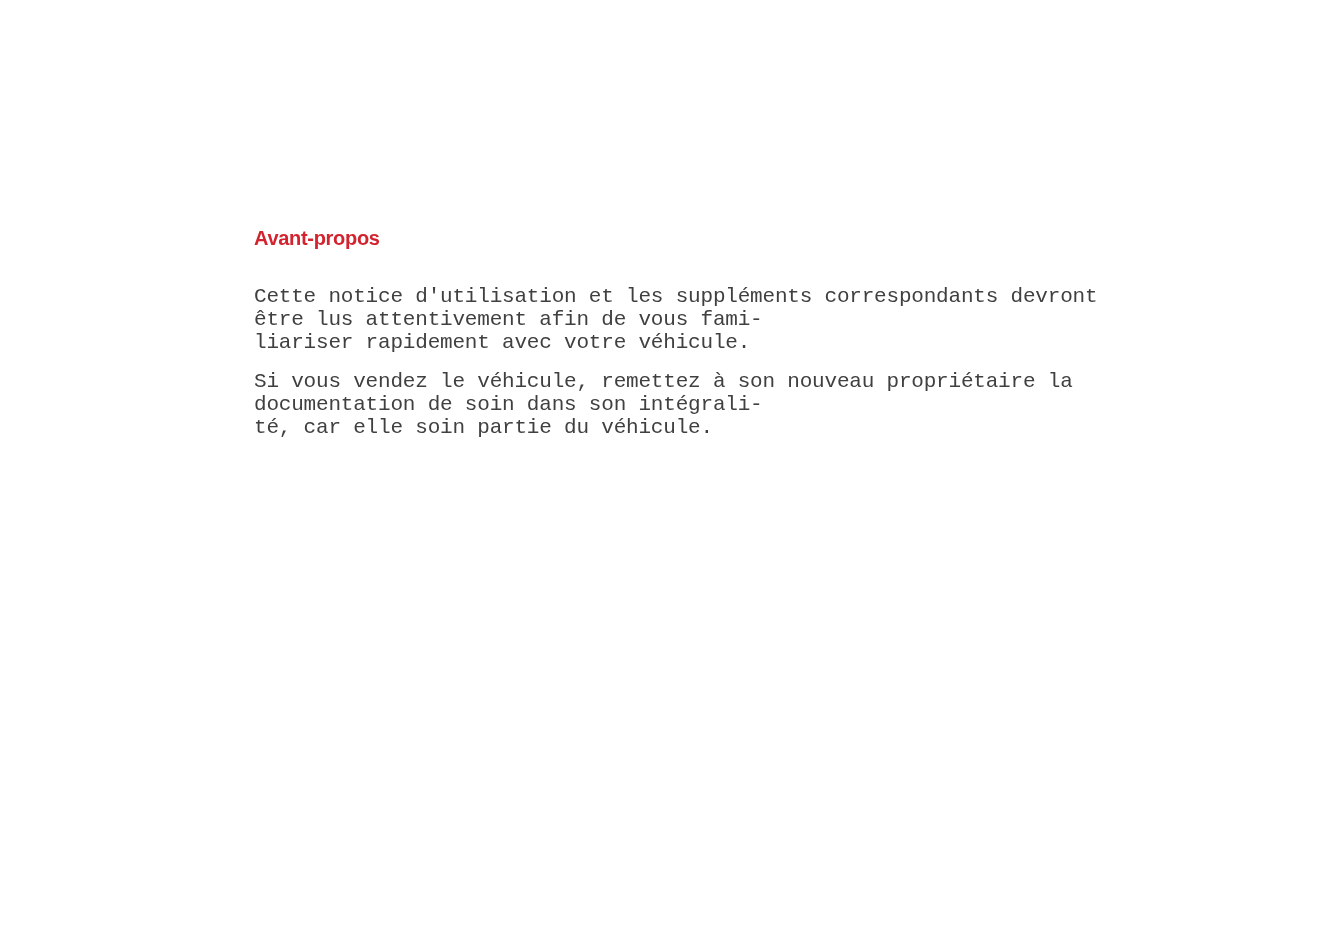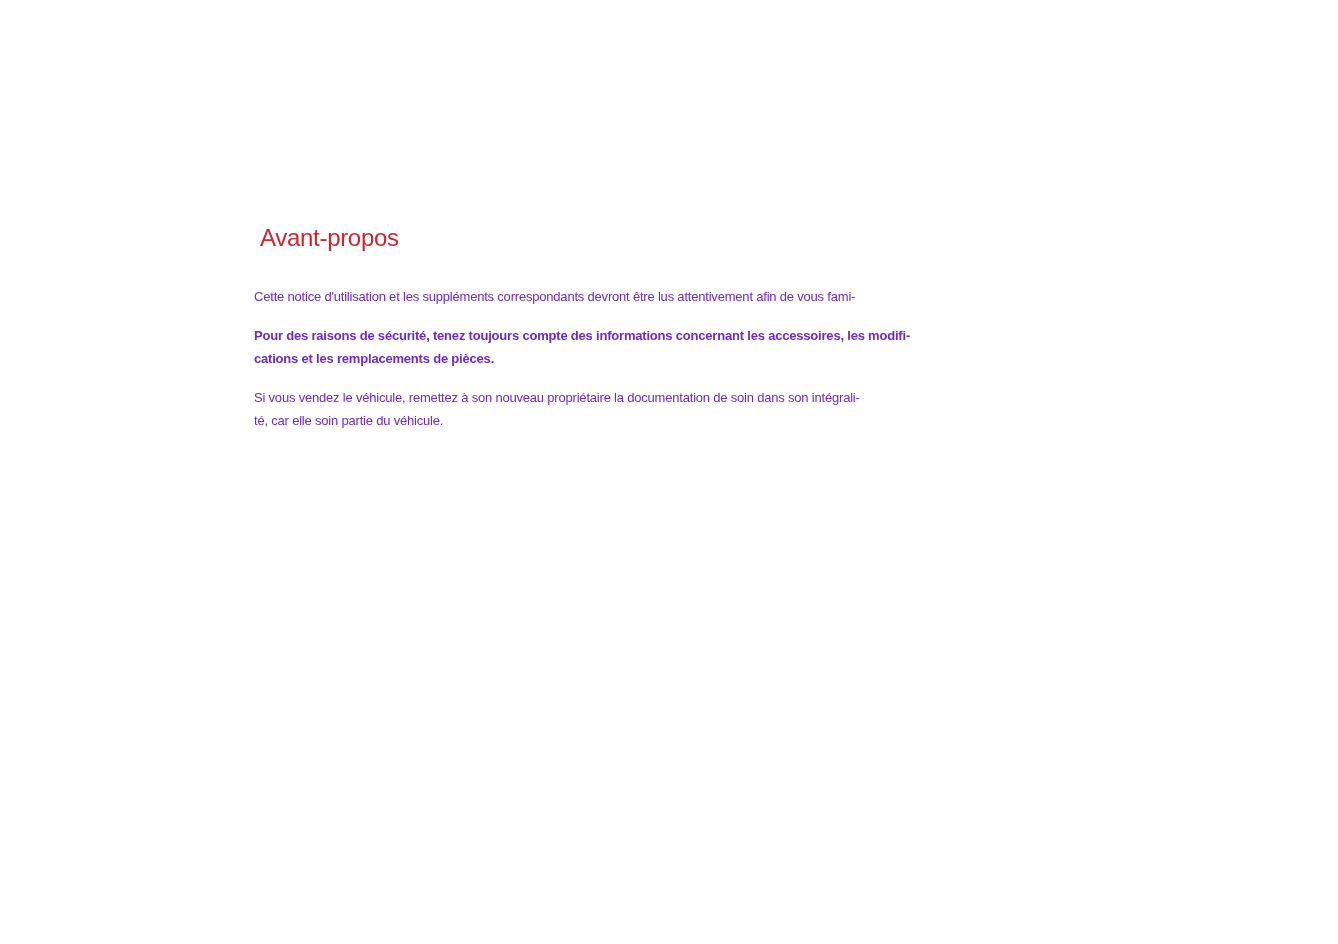--- a/index.html
+++ b/index.html
@@ -17,47 +17,47 @@
     height: 944px;
     background: #ffffff;
   }
   .content {
     position: absolute;
     left: 254px;
     top: 222px;
     width: 886px;
   }
   h1.title {
-    margin: 0 0 31px 6px;
-    font-size: 24px;
+    margin: 0 0 31px 0;
+    font-size: 20px;
     line-height: 32px;
-    font-weight: normal;
+    font-weight: bold;
     color: #d2232e;
     letter-spacing: -0.3px;
   }
   p.para {
     margin: 0 0 16px 0;
-    font-size: 13px;
+    font-size: 21px;
     line-height: 23px;
-    color: #6d28d9;
+    color: #404040;
     letter-spacing: -0.2px;
+    font-family: Liberation Mono, monospace;
   }
   p.para.bold {
     font-weight: bold;
   }
 </style>
 </head>
 <body>
 
 <div class="page">
   <div class="content">
 
     <h1 class="title">Avant-propos</h1>
 
-    <p class="para"><span>Cette notice d'utilisation et les suppléments correspondants devront être lus attentivement afin de vous fami-</span><br></p>
+    <p class="para"><span>Cette notice d'utilisation et les suppléments correspondants devront être lus attentivement afin de vous fami-</span><br><span>liariser rapidement avec votre véhicule.</span></p>
 
 
-    <p class="para bold"><span>Pour des raisons de sécurité, tenez toujours compte des informations concernant les accessoires, les modifi-</span><br><span>cations et les remplacements de pièces.</span></p>
 
     <p class="para"><span>Si vous vendez le véhicule, remettez à son nouveau propriétaire la documentation de soin dans son intégrali-</span><br><span>té, car elle soin partie du véhicule.</span></p>
 
   </div>
 </div>
 
 </body></html>

